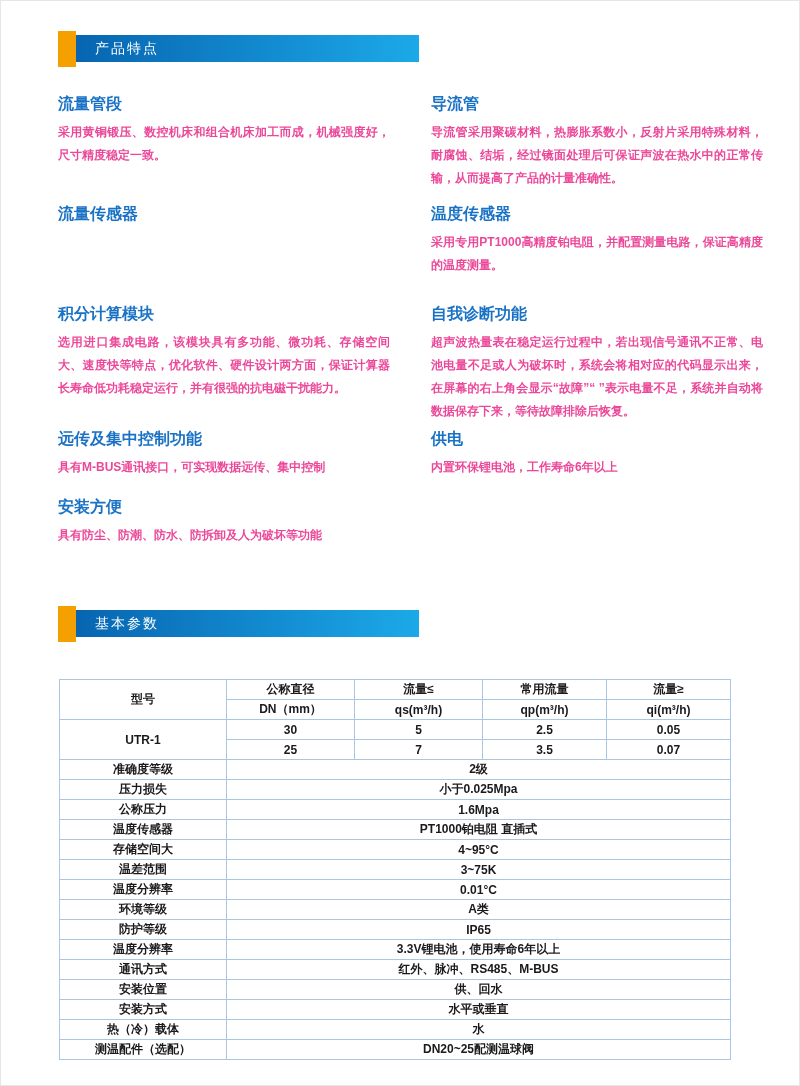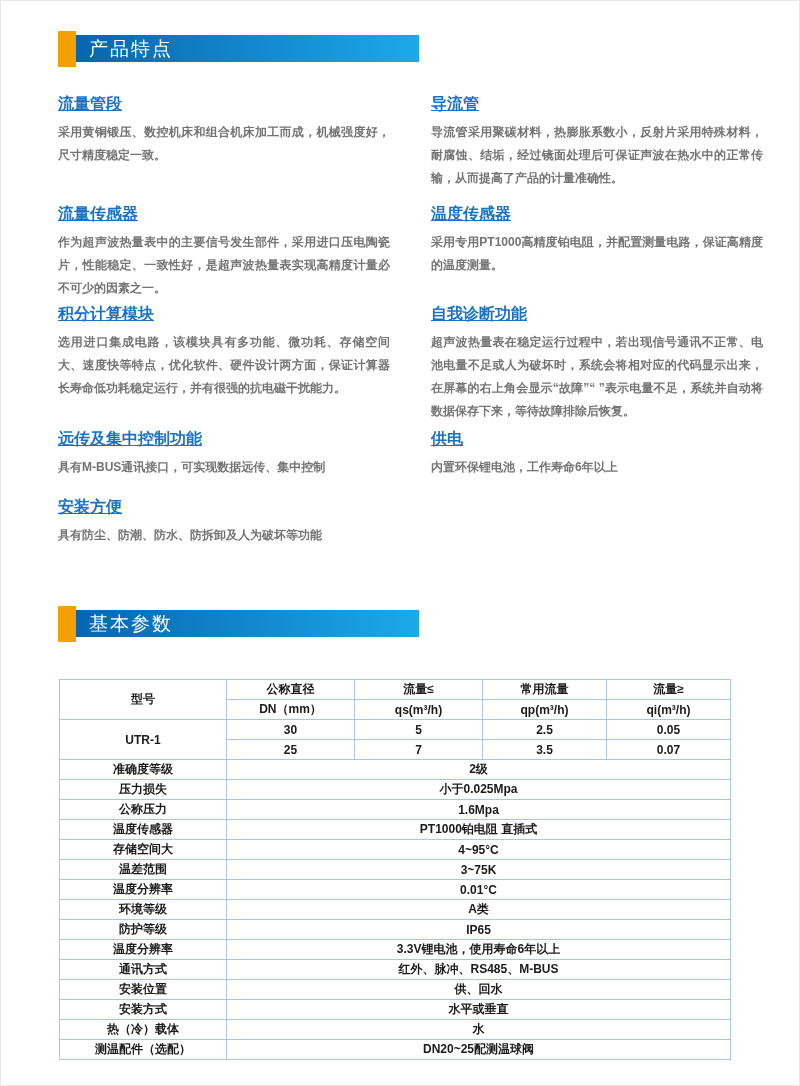--- a/index.html
+++ b/index.html
@@ -7,27 +7,27 @@
     position:relative; width:800px; height:1086px; background:#fff;
     border:1px solid #e6e6e6; box-sizing:border-box; overflow:hidden;
     font-family:"Liberation Sans","DejaVu Sans",sans-serif;
   }
   
   .banner { position:absolute; left:57px; width:361px; height:36px; }
   .banner .sq { position:absolute; left:0; top:0; width:18px; height:36px; background:#F4A000; }
   .banner .bar {
     position:absolute; left:18px; top:4px; width:343px; height:27px;
     background:linear-gradient(90deg,#0765B1,#1CA9E8);
-    color:#fff; font-size:19px; letter-spacing:2px; line-height:27px;
-    padding-left:13px; box-sizing:border-box; white-space:nowrap;
+    color:#fff; font-size:14px; letter-spacing:2px; line-height:27px;
+    padding-left:19px; box-sizing:border-box; white-space:nowrap;
   }
   
   .feature { position:absolute; width:332px; }
-  .feature h3 { margin:0; font-size:16px; font-weight:600; color:#1A72C5; line-height:20px;text-decoration:underline; }
-  .feature p  { margin:7px 0 0 0; font-size:12px; font-weight:700; color:#737373; line-height:23px; text-align:justify; }
+  .feature h3 { margin:0; font-size:16px; font-weight:600; color:#1A72C5; line-height:20px; }
+  .feature p  { margin:7px 0 0 0; font-size:12px; font-weight:700; color:#ec4899; line-height:23px; text-align:justify; }
   .col-l { left:57px; }
   .col-r { left:430px; }
   
   .params-table {
     position:absolute; left:58px; top:678px; width:671px;
     border-collapse:collapse; table-layout:fixed;
   }
   .params-table td {
     border:1px solid #A9C6E4; height:19px; text-align:center; vertical-align:middle;
     font-size:12px; font-weight:600; color:#1a1a1a; padding:0 3px;
@@ -43,21 +43,20 @@
     <div class="sq"></div>
     <div class="bar">产品特点</div>
   </div>
 
   <div class="feature col-l" style="top:93px">
     <h3>流量管段</h3>
     <p>采用黄铜锻压、数控机床和组合机床加工而成，机械强度好，尺寸精度稳定一致。</p>
   </div>
   <div class="feature col-l" style="top:203px">
     <h3>流量传感器</h3>
-    <p>作为超声波热量表中的主要信号发生部件，采用进口压电陶瓷片，性能稳定、一致性好，是超声波热量表实现高精度计量必不可少的因素之一。</p>
   </div>
   <div class="feature col-l" style="top:303px">
     <h3>积分计算模块</h3>
     <p>选用进口集成电路，该模块具有多功能、微功耗、存储空间大、速度快等特点，优化软件、硬件设计两方面，保证计算器长寿命低功耗稳定运行，并有很强的抗电磁干扰能力。</p>
   </div>
   <div class="feature col-l" style="top:496px">
     <h3>安装方便</h3>
     <p>具有防尘、防潮、防水、防拆卸及人为破坏等功能</p>
   </div>
   <div class="feature col-l" style="top:428px">

